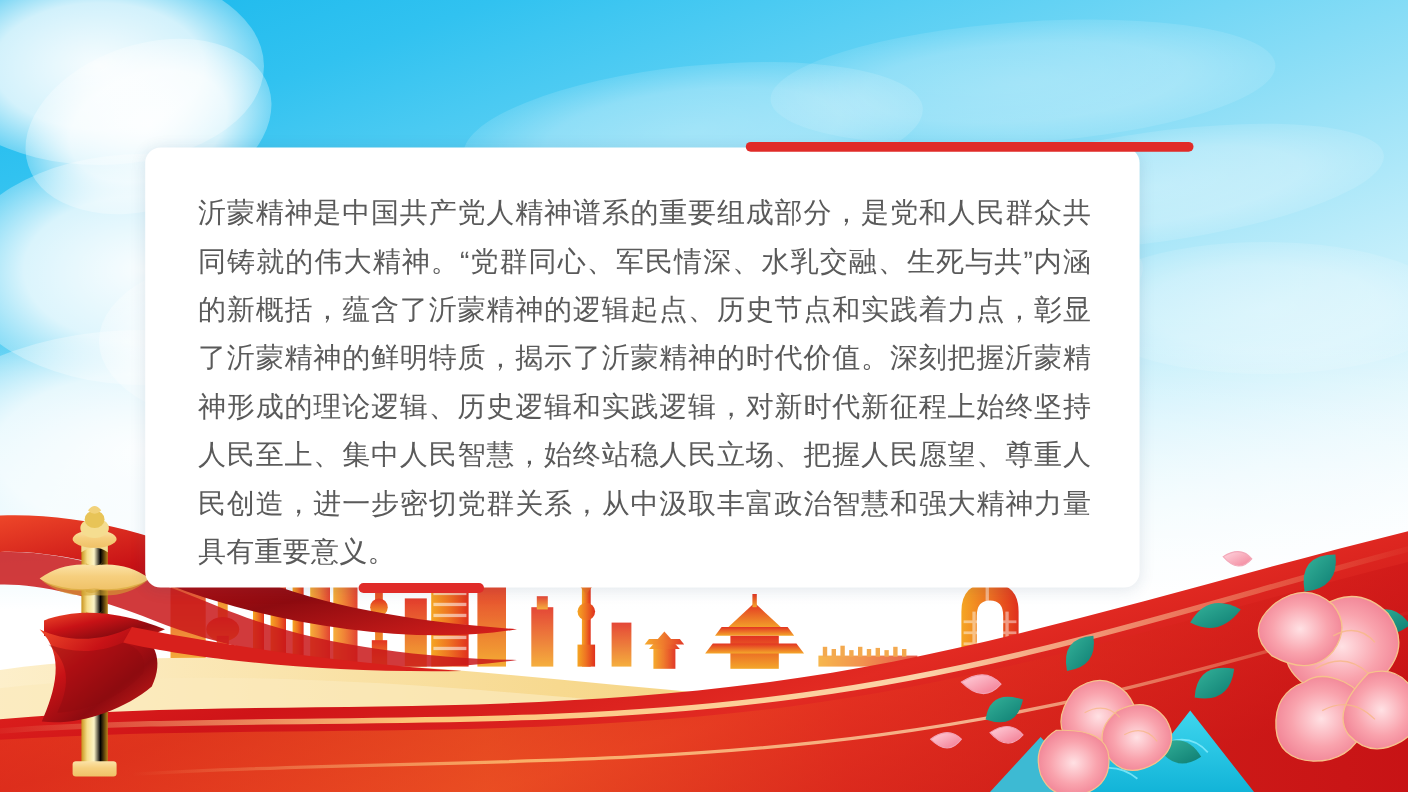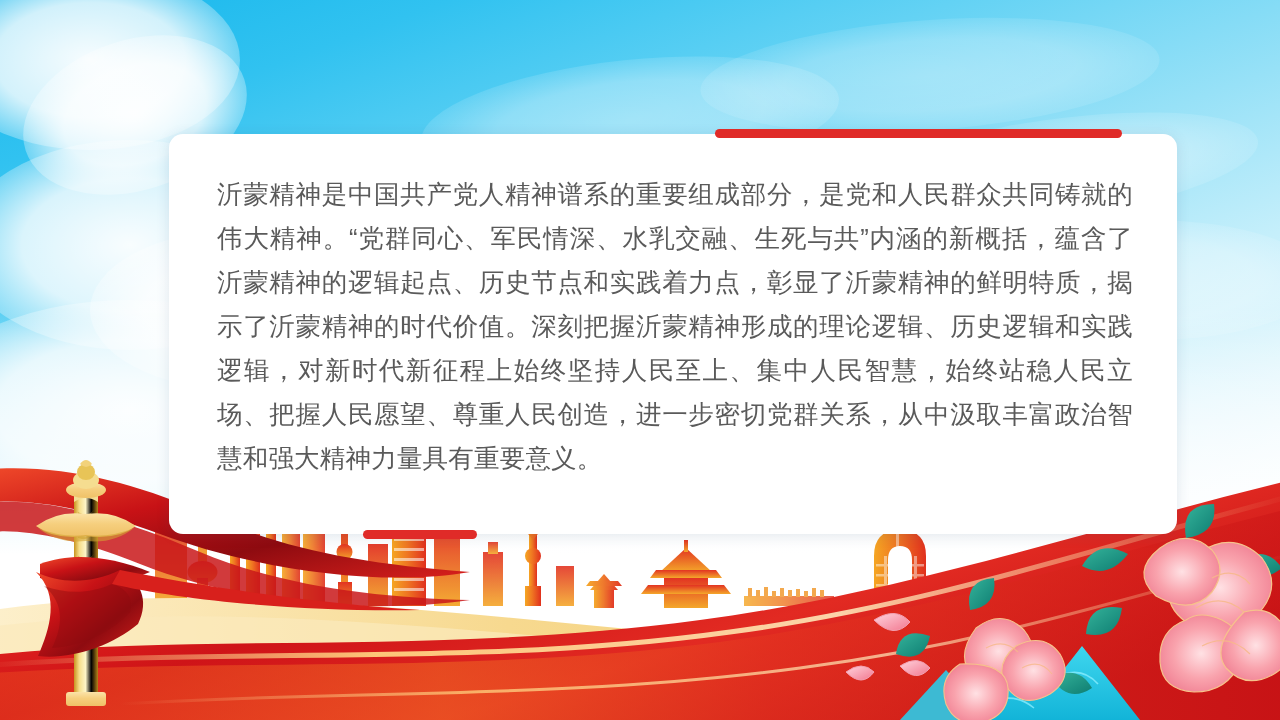--- a/index.html
+++ b/index.html
@@ -70,26 +70,25 @@
     width: 1280px;
     height: 260px;
   }
   .deco svg { display: block; width: 1280px; height: 260px; }
 
   
   .card {
     position: absolute;
     left: 132px;
     top: 134px;
-    width: 1008px;
+    width: 904px;
     height: 400px;
     background: #ffffff;
     border-radius: 14px;
     box-shadow: 0 2px 14px rgba(40,70,110,0.13);
-    margin-left: 37px;
   }
   .bar {
     position: absolute;
     height: 9px;
     border-radius: 5px;
     background: #e02b28;
   }
   .bar-top {
     left: 546px;
     top: -5px;

